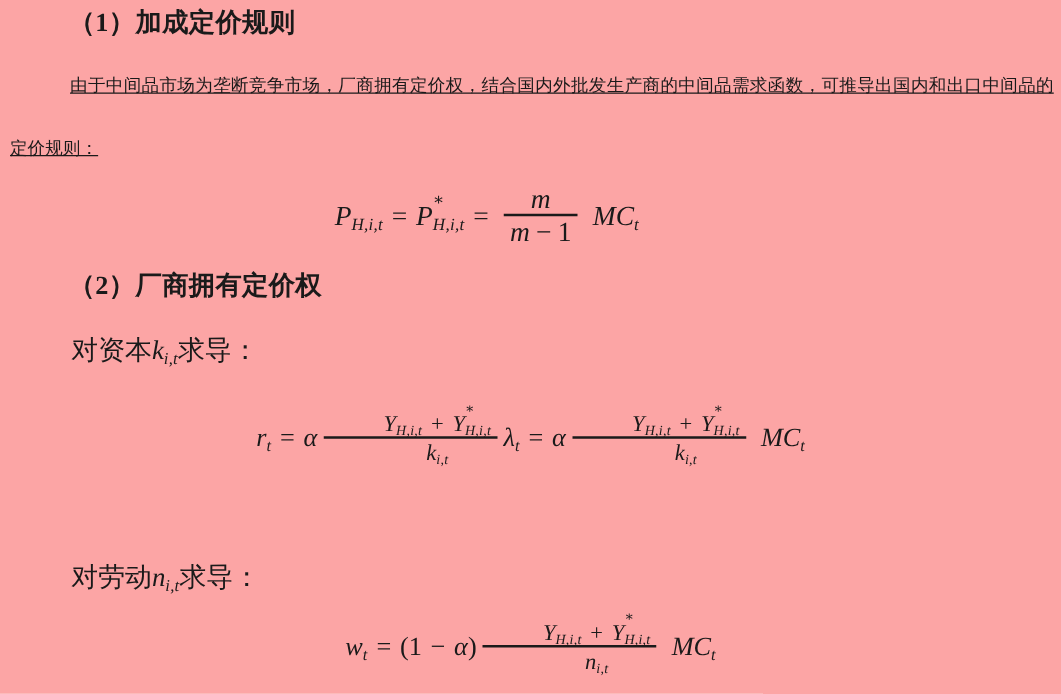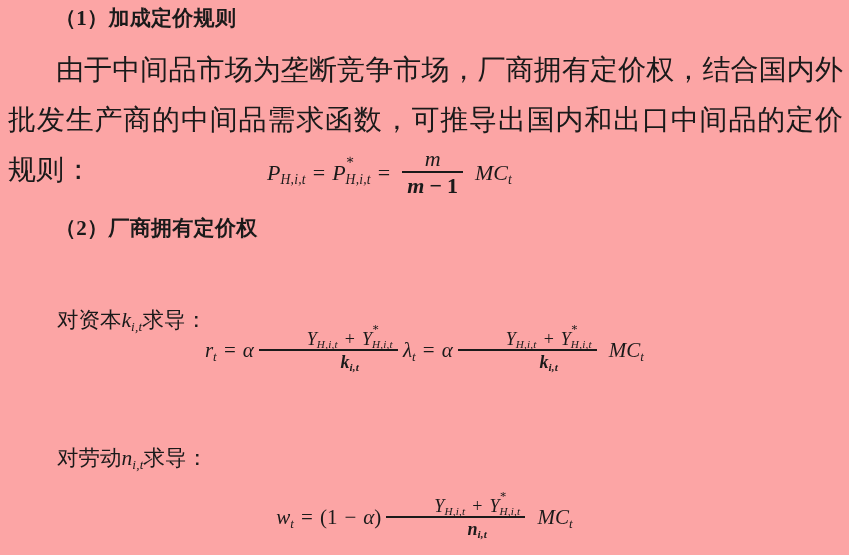--- a/index.html
+++ b/index.html
@@ -32,36 +32,36 @@
     white-space: nowrap;
     line-height: 1;
   }
   .heading .num { font-weight: bold; }
 
   
   .para {
     position: absolute;
     left: 8px;
     right: 6px;
-    font-size: 28px;
+    font-size: 14px;
     line-height: 50px;
     text-align: justify;
     text-align-last: left;
     text-indent: 48px;
     letter-spacing: 0.1px;
+    text-decoration: underline;
   }
 
   
   .leadin {
     position: absolute;
     left: 57px;
     font-size: 21.5px;
     white-space: nowrap;
     line-height: 1;
-    margin-top: 40px;
   }
 
   
   .eq {
     position: absolute;
     font-family: "Liberation Serif", "DejaVu Serif", serif;
     font-style: italic;
     white-space: nowrap;
     line-height: 1;
   }
@@ -122,21 +122,21 @@
     top: -0.02em;
   }
   .frac .num-part,
   .frac .den-part {
     display: block;
     padding: 0 5px;
     white-space: nowrap;
     text-align: center;
   }
   .frac .num-part { padding-bottom: 1px; }
-  .frac .den-part { padding-top: 2px; font-weight: bold; }
+  .frac .den-part { padding-top: 2px; }
   .frac .bar {
     display: block;
     width: 100%;
     height: 2px;
     background: #1a1a1a;
   }
   .frac.small .num-part,
   .frac.small .den-part { font-size: 0.86em; margin-left: 43px; }
 
   .mc { font-style: italic; padding-left: 7px; text-align: right; }
@@ -190,21 +190,21 @@
       <span class="mi">α</span>
       <span class="frac small">
         <span class="num-part"><span class="var"><span class="mi">Y</span><span class="sub">H,i,t</span></span><span class="mo">+</span><span class="var"><span class="mi">Y</span><span class="stack"><span class="st-sup">∗</span><span class="st-sub">H,i,t</span></span></span></span>
         <span class="bar"></span>
         <span class="den-part"><span class="var"><span class="mi">k</span><span class="sub">i,t</span></span></span>
       </span>
       <span class="mc var"><span class="mi">MC</span><span class="sub">t</span></span>
     </span>
   </div>
 
-  <div class="leadin" style="top:408px;">
+  <div class="leadin" style="top:452px;">
     <span>对劳动</span><span class="var"><span class="mi" style="font-family:'Liberation Serif',serif;">n</span><span class="sub">i,t</span></span><span>求导：</span>
   </div>
 
   <div class="eq" style="top:497px; left:0; width:849px; text-align:center; font-size:21px;">
     <span class="row">
       <span class="var"><span class="mi">w</span><span class="sub">t</span></span>
       <span class="mo">=</span>
       <span class="paren">(</span>
       <span class="mn">1</span>
       <span class="mo">−</span>

